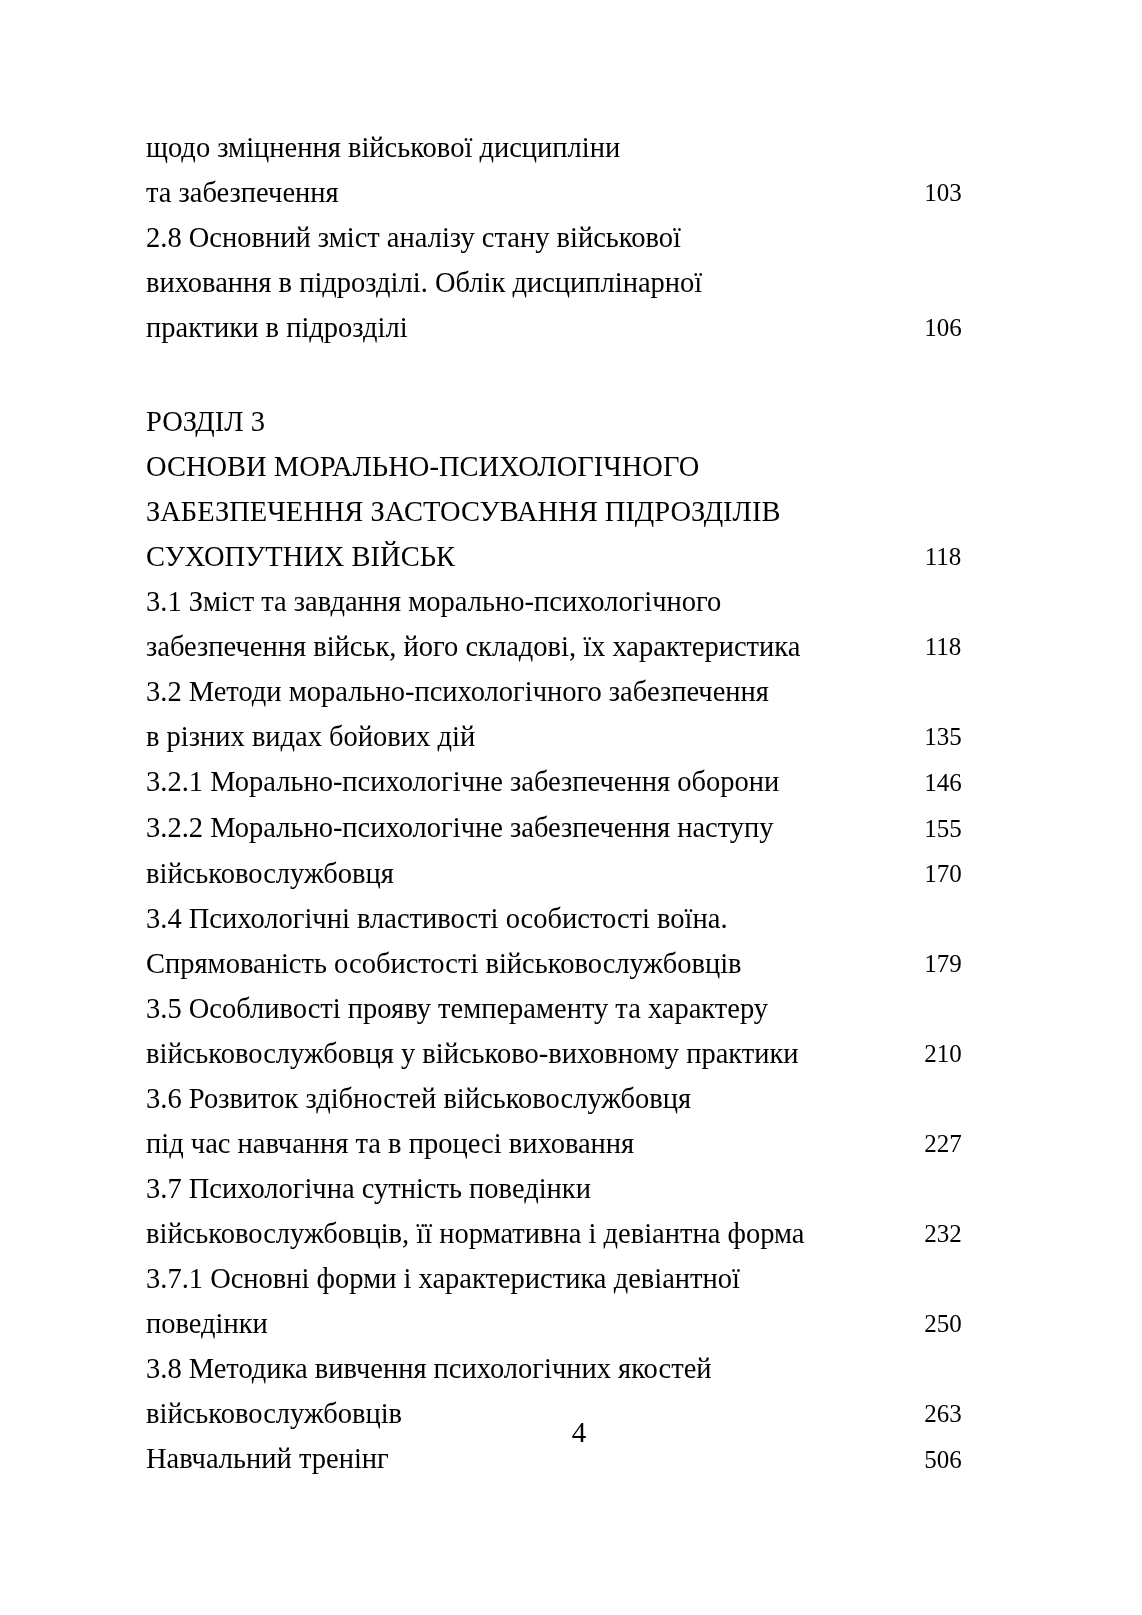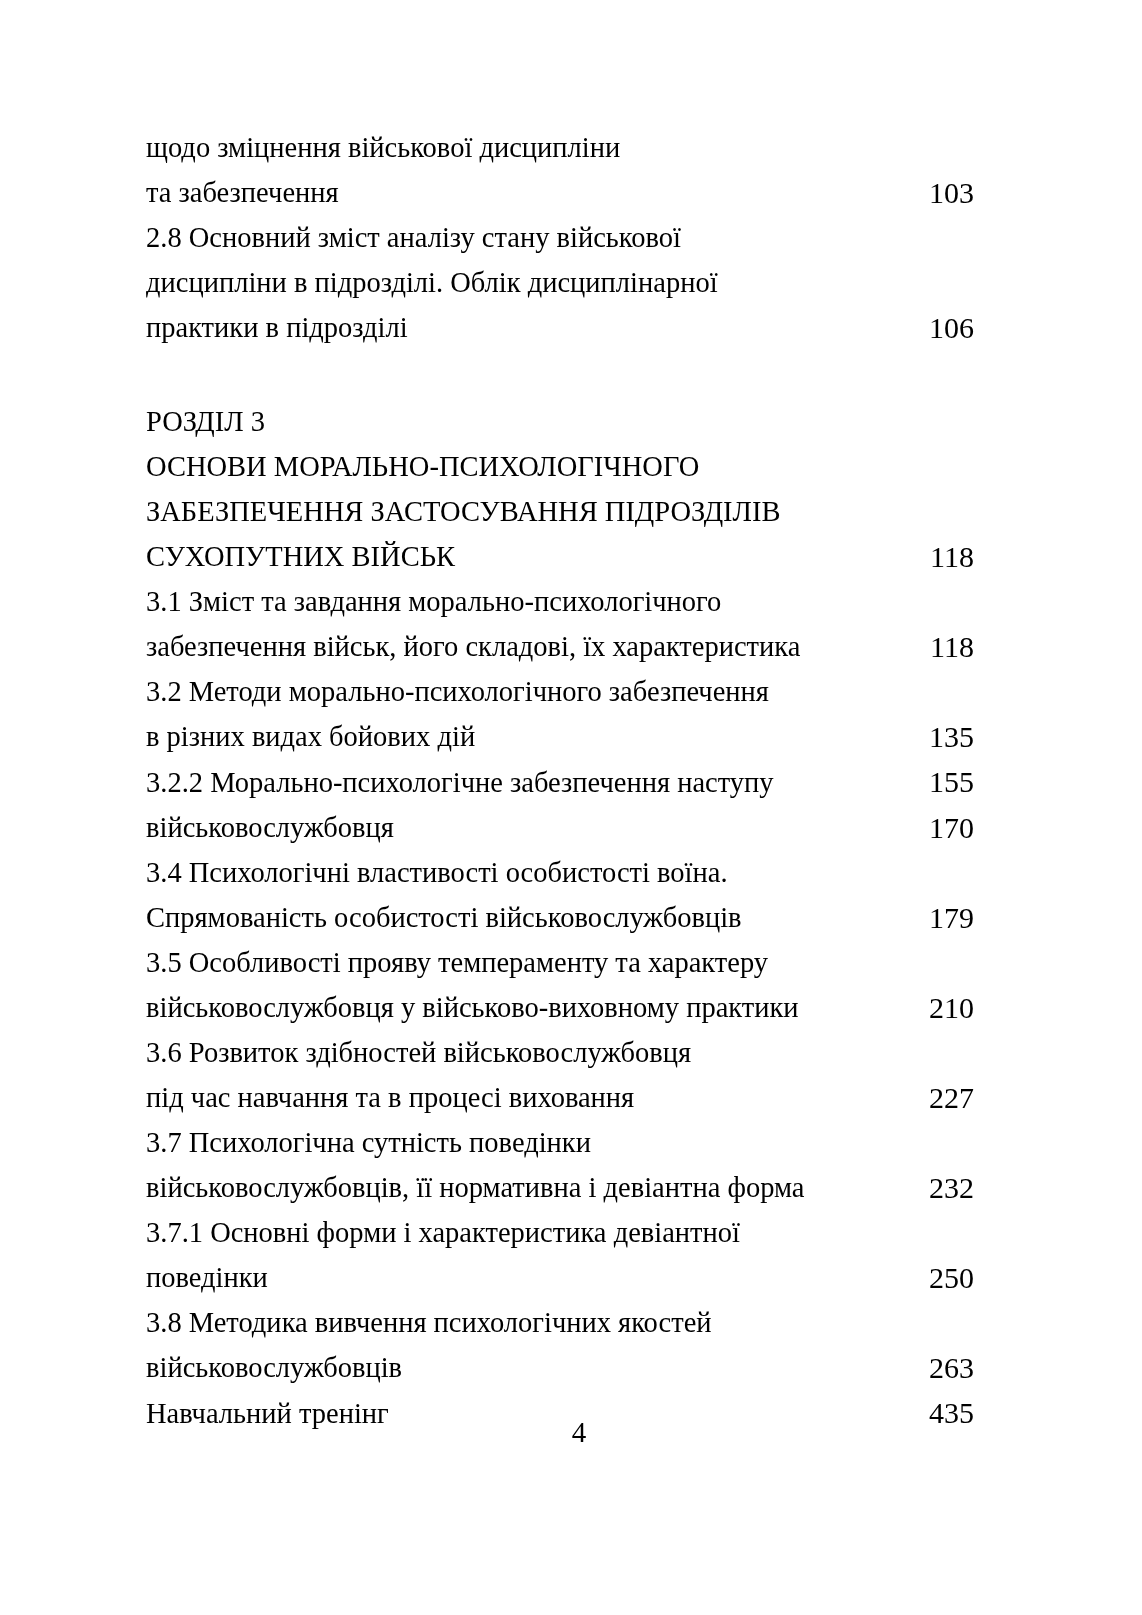--- a/index.html
+++ b/index.html
@@ -35,22 +35,22 @@
     align-items: baseline;
     width: 100%;
   }
   .entry .lines {
     flex: 1 1 auto;
     min-width: 0;
   }
   .entry .page-num {
     flex: 0 0 auto;
     width: 62px;
-    text-align: right;
-    font-size: 30px;
+    text-align: center;
+    font-size: 25px;
     line-height: 45px;
   }
   .line {
     font-size: 28.5px;
     line-height: 45px;
     white-space: nowrap;
   }
   .entry.multiline .page-num {
     align-self: flex-end;
   }
@@ -86,21 +86,21 @@
       <div class="lines">
         <div class="line">щодо зміцнення військової дисципліни</div>
         <div class="line">та забезпечення</div>
       </div>
       <div class="page-num">103</div>
     </div>
 
     <div class="entry multiline">
       <div class="lines">
         <div class="line">2.8 Основний зміст аналізу стану військової</div>
-        <div class="line">дисципліни в підрозділі. Облік дисциплінарної</div>
+        <div class="line">виховання в підрозділі. Облік дисциплінарної</div>
         <div class="line">практики в підрозділі</div>
       </div>
       <div class="page-num">106</div>
     </div>
 
 
     <div class="gap"></div>
 
     <div class="entry multiline section-head">
       <div class="lines">
@@ -121,20 +121,26 @@
     </div>
 
     <div class="entry multiline">
       <div class="lines">
         <div class="line">3.2 Методи морально-психологічного забезпечення</div>
         <div class="line">в різних видах бойових дій</div>
       </div>
       <div class="page-num">135</div>
     </div>
 
+    <div class="entry">
+      <div class="lines">
+        <div class="line">3.2.1 Морально-психологічне забезпечення оборони</div>
+      </div>
+      <div class="page-num">146</div>
+    </div>
 
     <div class="entry">
       <div class="lines">
         <div class="line">3.2.2 Морально-психологічне забезпечення наступу</div>
       </div>
       <div class="page-num">155</div>
     </div>
 
     <div class="entry multiline">
       <div class="lines">
@@ -188,20 +194,20 @@
         <div class="line">3.8 Методика вивчення психологічних якостей</div>
         <div class="line">військовослужбовців</div>
       </div>
       <div class="page-num">263</div>
     </div>
 
     <div class="entry">
       <div class="lines">
         <div class="line">Навчальний тренінг</div>
       </div>
-      <div class="page-num">435</div>
+      <div class="page-num">506</div>
     </div>
 
   </div>
 
   <div class="folio">4</div>
 
 </div>
 
 </body></html>

